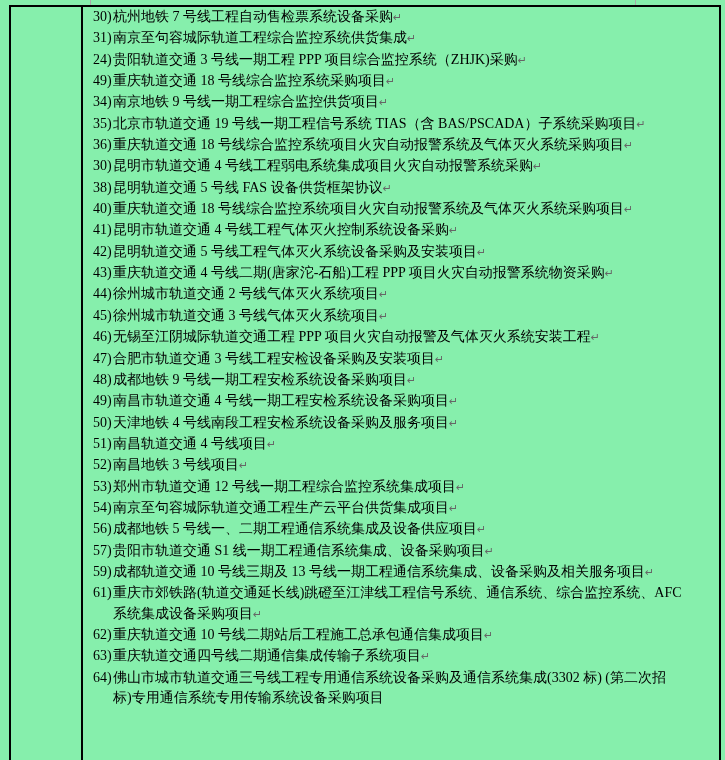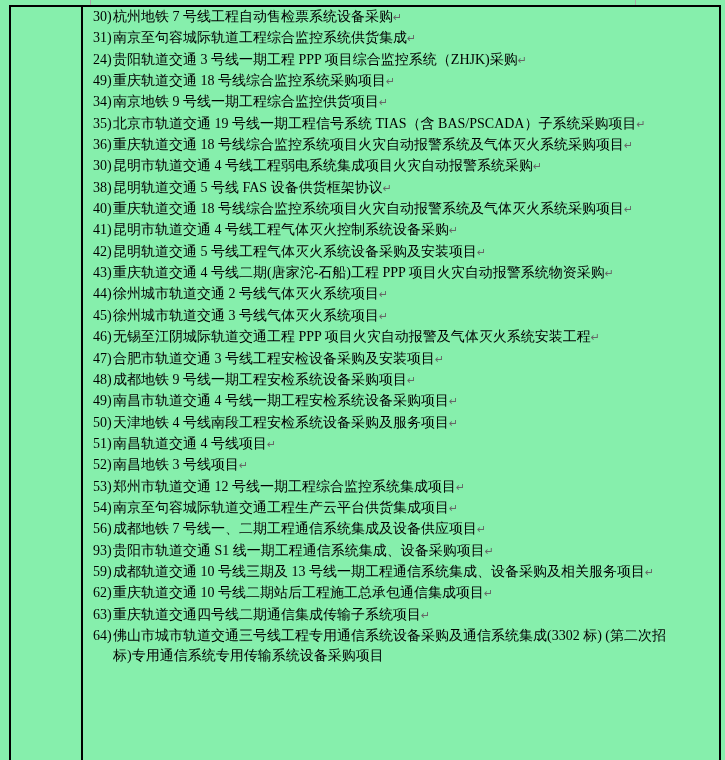--- a/index.html
+++ b/index.html
@@ -74,21 +74,23 @@
       <div class="item"><span class="num">45)</span><span class="txt">徐州城市轨道交通 3 号线气体灭火系统项目</span><span class="mark">↵</span></div>
       <div class="item"><span class="num">46)</span><span class="txt">无锡至江阴城际轨道交通工程 PPP 项目火灾自动报警及气体灭火系统安装工程</span><span class="mark">↵</span></div>
       <div class="item"><span class="num">47)</span><span class="txt">合肥市轨道交通 3 号线工程安检设备采购及安装项目</span><span class="mark">↵</span></div>
       <div class="item"><span class="num">48)</span><span class="txt">成都地铁 9 号线一期工程安检系统设备采购项目</span><span class="mark">↵</span></div>
       <div class="item"><span class="num">49)</span><span class="txt">南昌市轨道交通 4 号线一期工程安检系统设备采购项目</span><span class="mark">↵</span></div>
       <div class="item"><span class="num">50)</span><span class="txt">天津地铁 4 号线南段工程安检系统设备采购及服务项目</span><span class="mark">↵</span></div>
       <div class="item"><span class="num">51)</span><span class="txt">南昌轨道交通 4 号线项目</span><span class="mark">↵</span></div>
       <div class="item"><span class="num">52)</span><span class="txt">南昌地铁 3 号线项目</span><span class="mark">↵</span></div>
       <div class="item"><span class="num">53)</span><span class="txt">郑州市轨道交通 12 号线一期工程综合监控系统集成项目</span><span class="mark">↵</span></div>
       <div class="item"><span class="num">54)</span><span class="txt">南京至句容城际轨道交通工程生产云平台供货集成项目</span><span class="mark">↵</span></div>
-      <div class="item"><span class="num">56)</span><span class="txt">成都地铁 7 号线一、二期工程通信系统集成及设备供应项目</span><span class="mark">↵</span></div>
-      <div class="item"><span class="num">93)</span><span class="txt">贵阳市轨道交通 S1 线一期工程通信系统集成、设备采购项目</span><span class="mark">↵</span></div>
+      <div class="item"><span class="num">56)</span><span class="txt">成都地铁 5 号线一、二期工程通信系统集成及设备供应项目</span><span class="mark">↵</span></div>
+      <div class="item"><span class="num">57)</span><span class="txt">贵阳市轨道交通 S1 线一期工程通信系统集成、设备采购项目</span><span class="mark">↵</span></div>
       <div class="item"><span class="num">59)</span><span class="txt">成都轨道交通 10 号线三期及 13 号线一期工程通信系统集成、设备采购及相关服务项目</span><span class="mark">↵</span></div>
+      <div class="item"><span class="num">61)</span><span class="txt">重庆市郊铁路(轨道交通延长线)跳磴至江津线工程信号系统、通信系统、综合监控系统、AFC
+系统集成设备采购项目</span><span class="mark">↵</span></div>
       <div class="item"><span class="num">62)</span><span class="txt">重庆轨道交通 10 号线二期站后工程施工总承包通信集成项目</span><span class="mark">↵</span></div>
       <div class="item"><span class="num">63)</span><span class="txt">重庆轨道交通四号线二期通信集成传输子系统项目</span><span class="mark">↵</span></div>
       <div class="item"><span class="num">64)</span><span class="txt">佛山市城市轨道交通三号线工程专用通信系统设备采购及通信系统集成(3302 标) (第二次招
 标)专用通信系统专用传输系统设备采购项目</span></div>
     </div>
 </div>
 
 </body></html>

